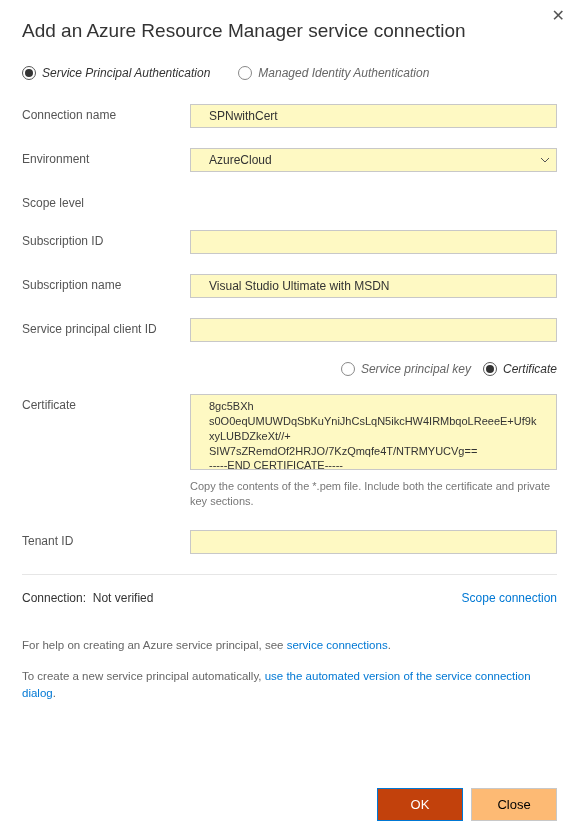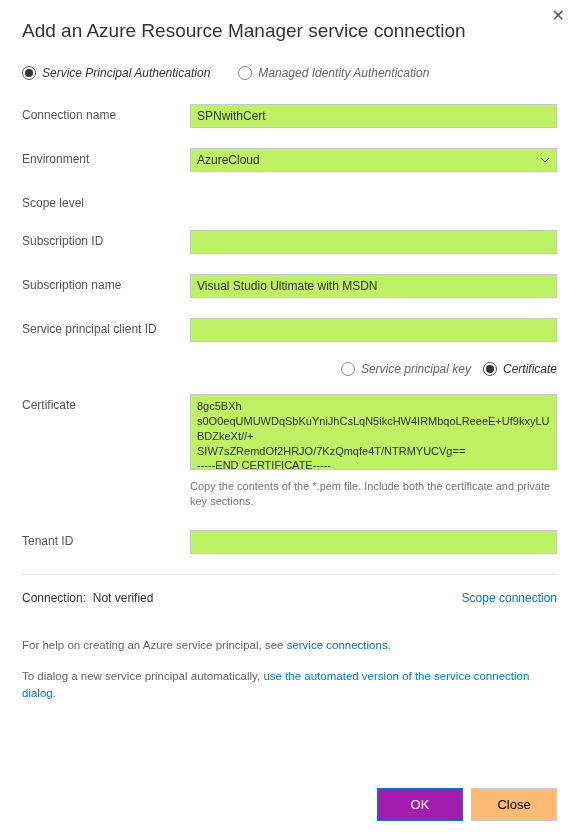--- a/index.html
+++ b/index.html
@@ -76,25 +76,25 @@
     font-size: 12px;
     color: #555;
     padding-top: 4px;
   }
   .form-row .fcontrol {
     flex: 1;
   }
   input.txt, textarea.txt {
     width: 100%;
     border: 1px solid #c8c8c8;
-    padding: 4px 6px;
+    padding: 4px 18px;
     font-family: inherit;
     font-size: 12px;
     color: #333;
-    background: #bef264;
+    background: #fef9c3;
   }
   textarea.txt {
     resize: none;
     height: 76px;
     overflow-y: scroll;
     font-size: 11px;
     line-height: 1.35;
   }
   .select-wrap {
     position: relative;
@@ -151,21 +151,21 @@
   .btn {
     min-width: 86px;
     padding: 8px 18px;
     font-size: 13px;
     border: 1px solid #c8c8c8;
     background: #fdba74;
     cursor: pointer;
     text-align: center;
   }
   .btn.primary {
-    background: #a21caf;
+    background: #c2410c;
     border-color: #0078d4;
     color: #fff;
   }
 </style>
 </head>
 <body>
 
 <div class="dialog">
   <div class="close-x">✕</div>
   <h1 class="title">Add an Azure Resource Manager service connection</h1>
@@ -262,21 +262,21 @@
       &nbsp;<span>Not verified</span>
     </div>
     <div class="link">Scope connection</div>
   </div>
 
   <div class="info-block">
     <p>
       <span>For help on creating an Azure service principal, see </span><a>service connections</a><span>.</span>
     </p>
     <p>
-      <span>To dialog a new service principal automatically, </span><a>use the automated version of the service connection dialog</a><span>.</span>
+      <span>To create a new service principal automatically, </span><a>use the automated version of the service connection dialog</a><span>.</span>
     </p>
   </div>
 
   <div class="footer">
     <button class="btn primary">OK</button>
     <button class="btn">Close</button>
   </div>
 </div>
 
 </body></html>

